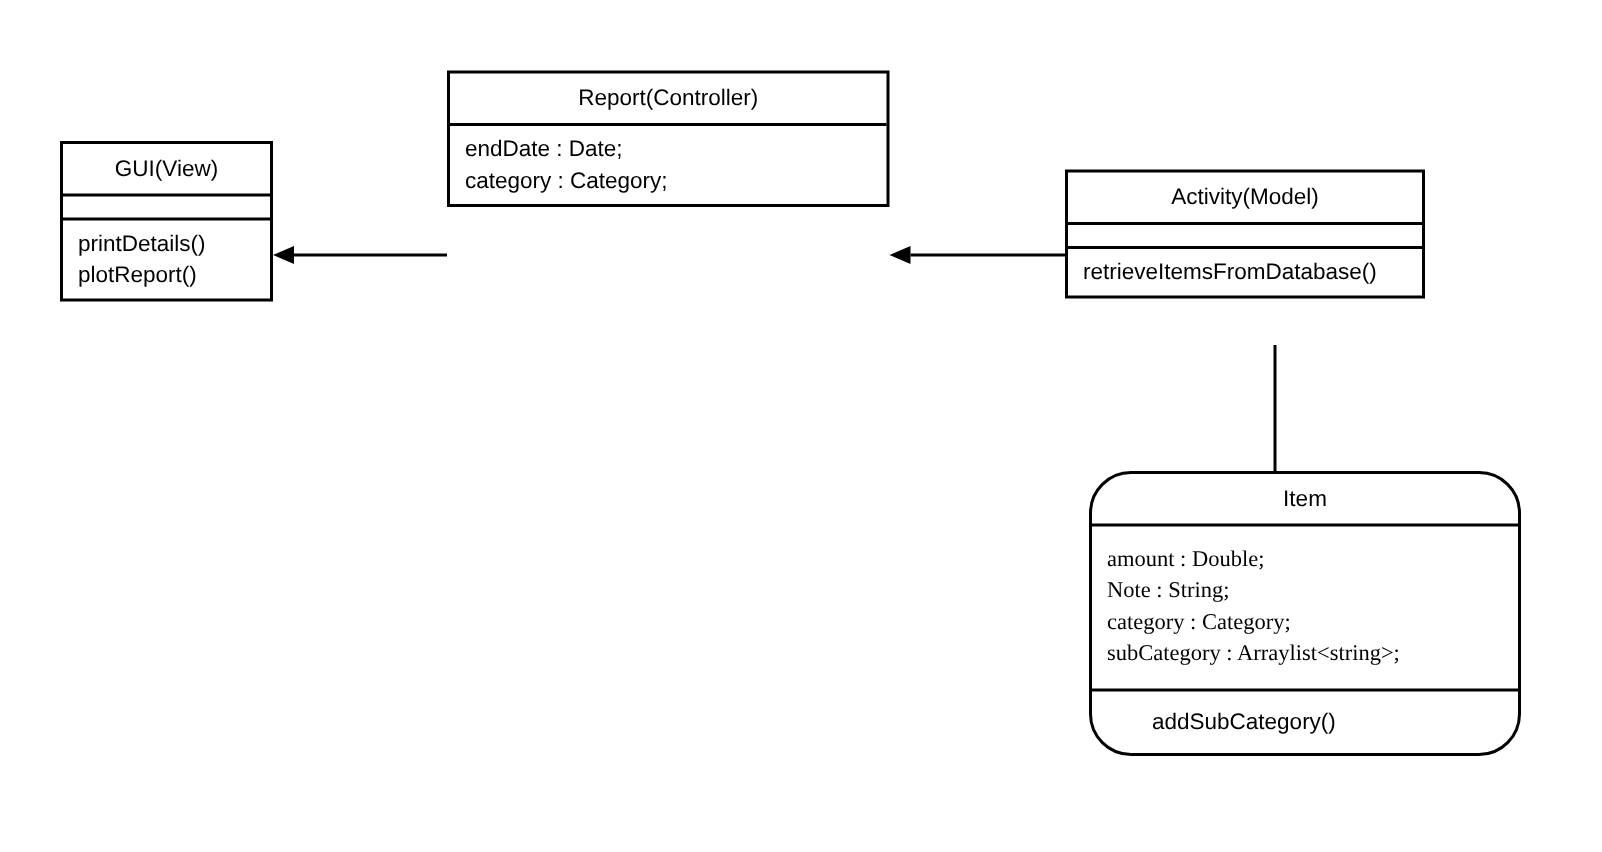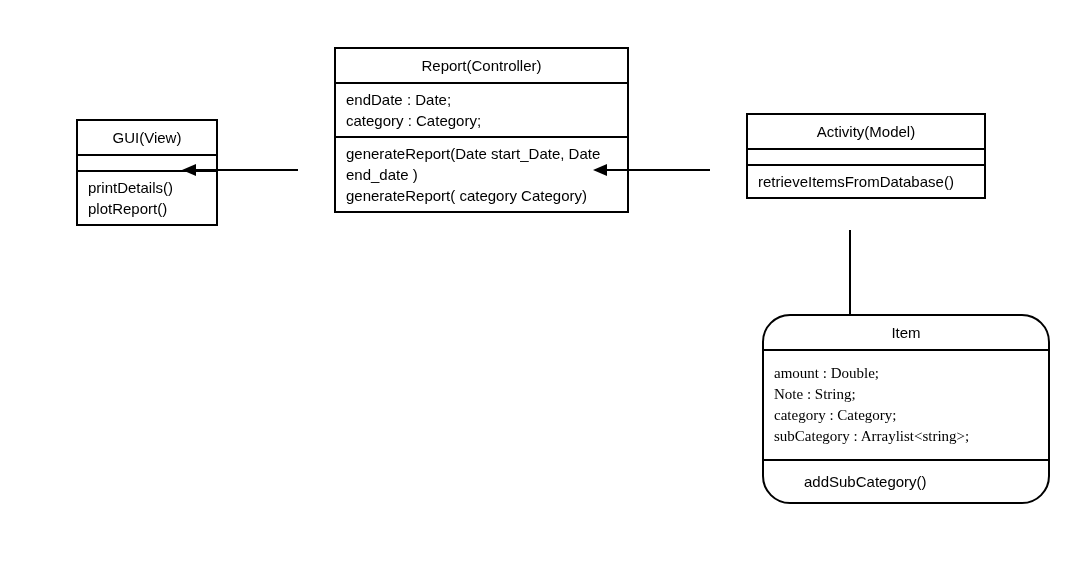--- a/index.html
+++ b/index.html
@@ -8,21 +8,20 @@
       font-size: 15px;
       width: 1068px;
       height: 568px;
       position: relative;
       background: white;
     }
     .uml-class {
       position: absolute;
       border: 2px solid black;
       background: white;
-      margin-left: 36px;
     }
     .uml-section {
       padding: 5px 10px;
       border-bottom: 2px solid black;
     }
     .uml-section:last-child {
       border-bottom: none;
     }
     .uml-title {
       text-align: center;
@@ -39,38 +38,34 @@
     }
     svg.connector {
       position: absolute;
       pointer-events: none;
       overflow: visible;
     }
   </style>
 </head>
 <body>
 
-<div class="uml-class" style="left:40px; top:119px; width:142px;">
+<div class="uml-class" style="left:40px; top:94px; width:142px;">
   <div class="uml-section uml-title">GUI(View)</div>
   <div class="uml-section uml-empty"></div>
   <div class="uml-section">
     <div class="uml-line">printDetails()</div>
     <div class="uml-line">plotReport()</div>
   </div>
 </div>
 
 <div class="uml-class" style="left:298px; top:47px; width:295px;">
   <div class="uml-section uml-title">Report(Controller)</div>
   <div class="uml-section">
     <div class="uml-line">endDate : Date;</div>
     <div class="uml-line">category : Category;</div>
-  </div>
-  <div class="uml-section">
-    <div class="uml-line">generateReport(Date start_Date, Date end_date )</div>
-    <div class="uml-line">generateReport( category Category)</div>
   </div>
 </div>
 
 <div class="uml-class" style="left:710px; top:113px; width:240px;">
   <div class="uml-section uml-title">Activity(Model)</div>
   <div class="uml-section uml-empty"></div>
   <div class="uml-section">
     <div class="uml-line">retrieveItemsFromDatabase()</div>
   </div>
 </div>

